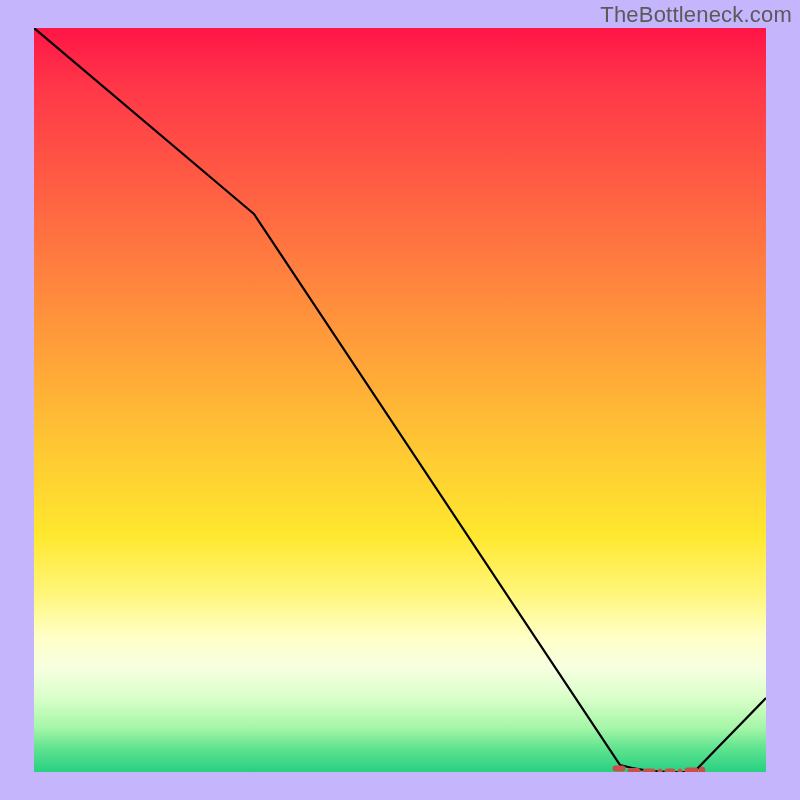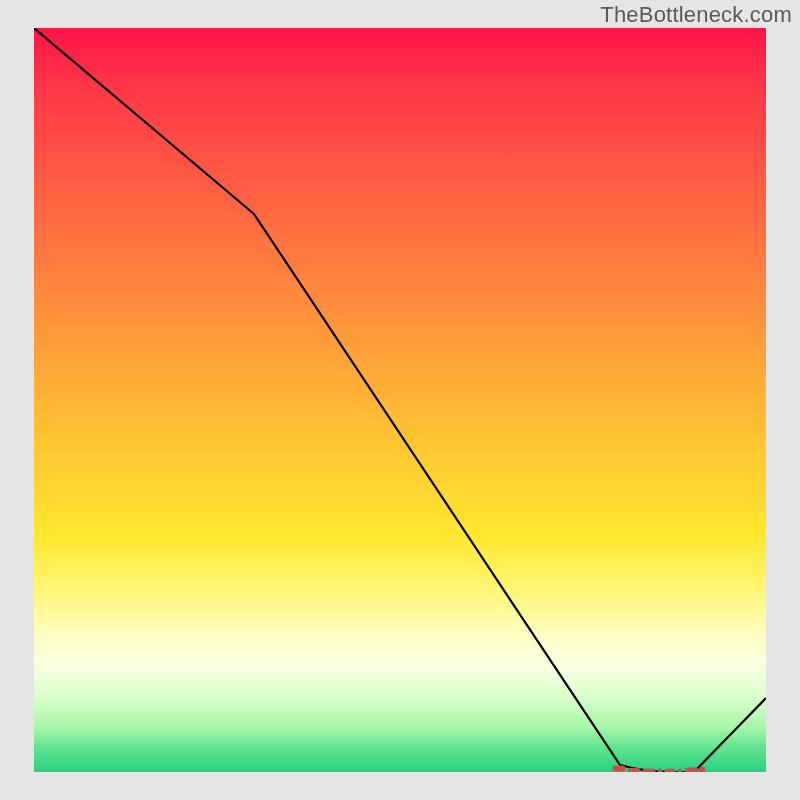--- a/index.html
+++ b/index.html
@@ -8,21 +8,21 @@
     width: 800px;
     height: 800px;
     background: #000;
     overflow: hidden;
     font-family: Arial, Helvetica, sans-serif;
   }
   .frame {
     position: relative;
     width: 800px;
     height: 800px;
-    background: #e5e5e5;
+    background: #c4b5fd;
     text-decoration: underline;
   }
   .watermark {
     position: absolute;
     top: 2px;
     right: 8px;
     color: #5a5a5a;
     font-size: 22px;
     letter-spacing: 0.2px;
     font-weight: 400;

